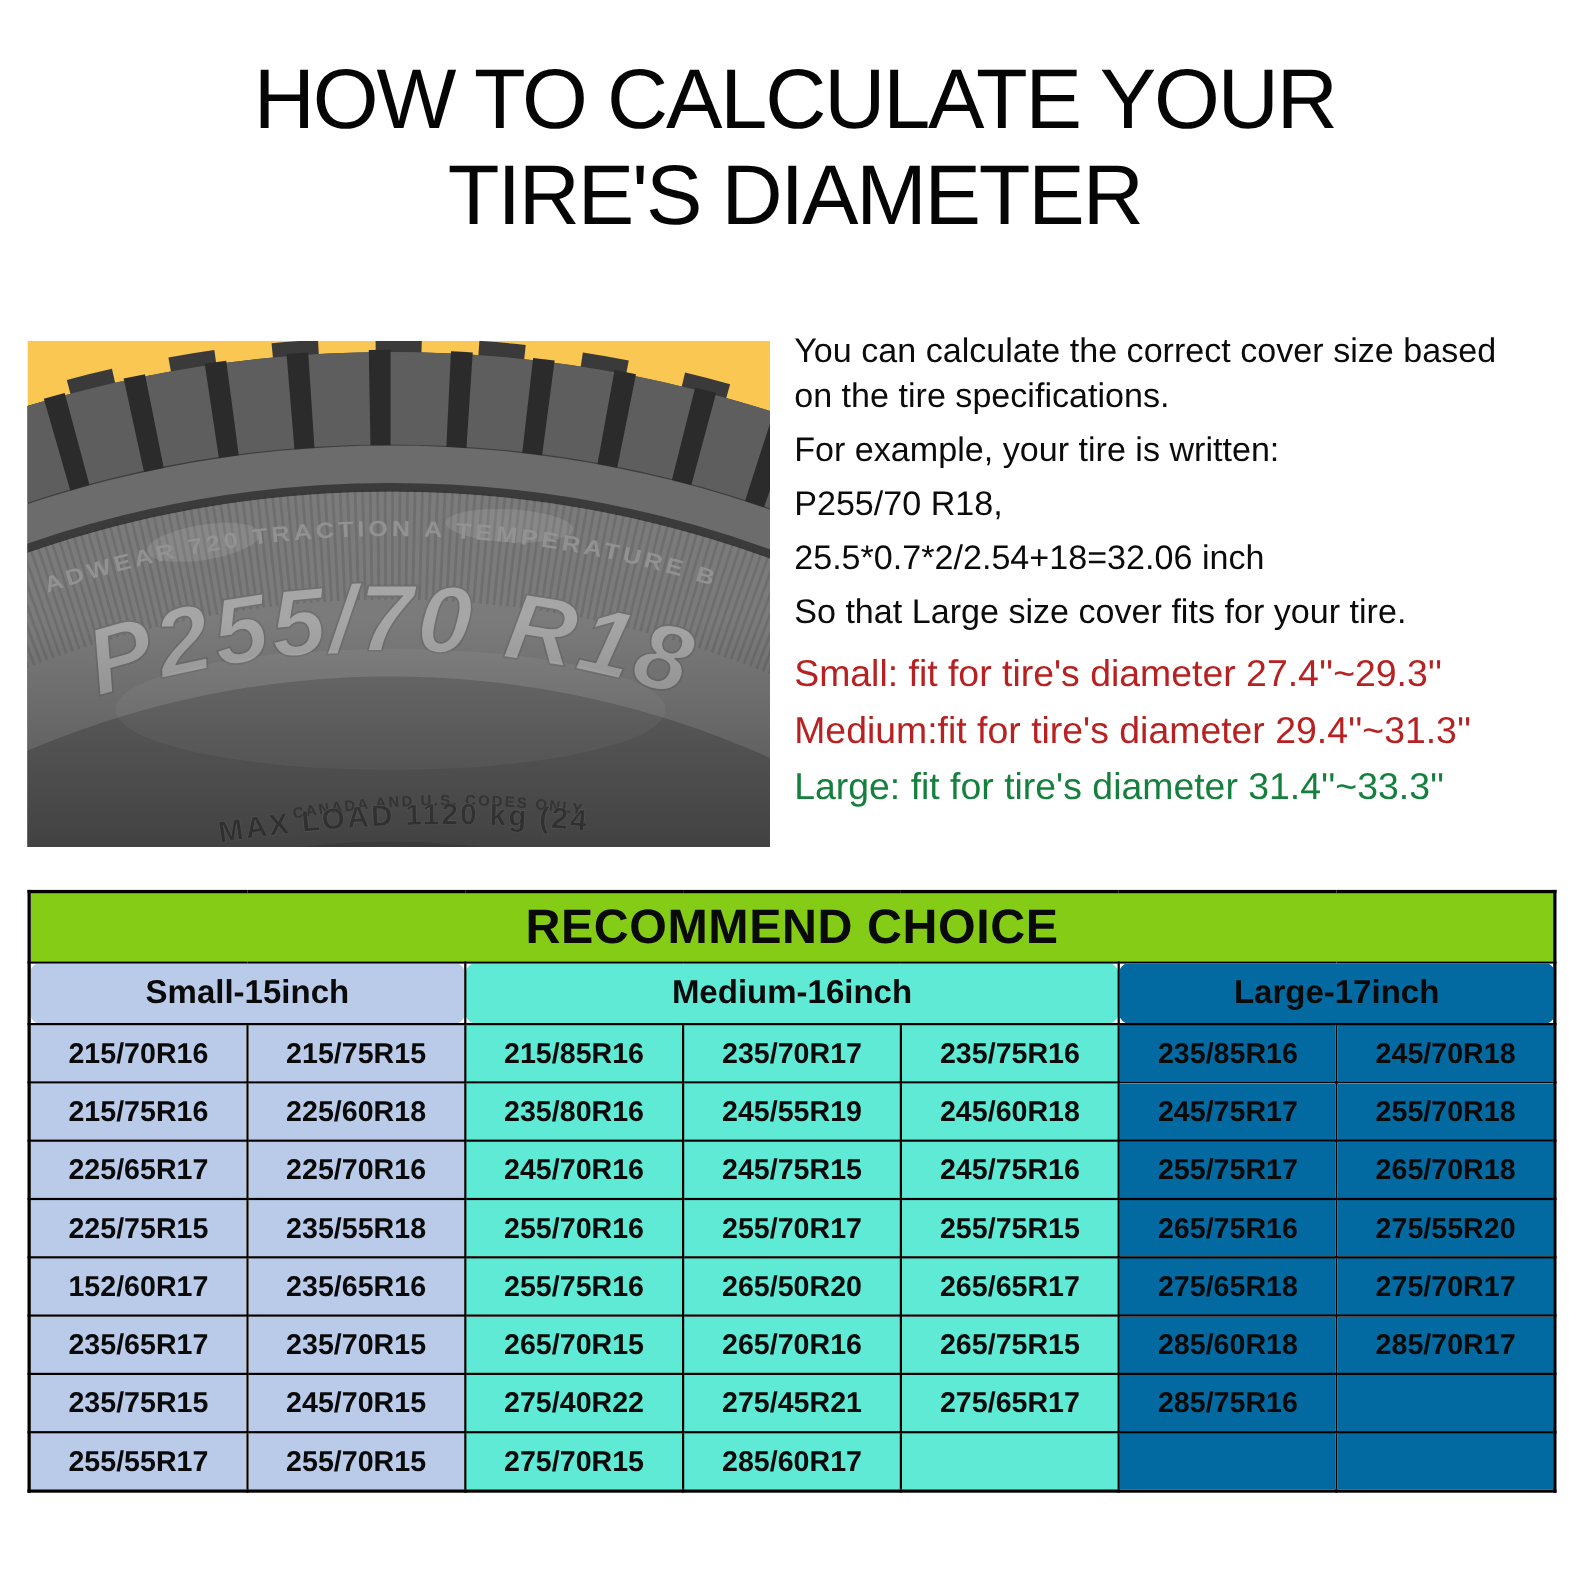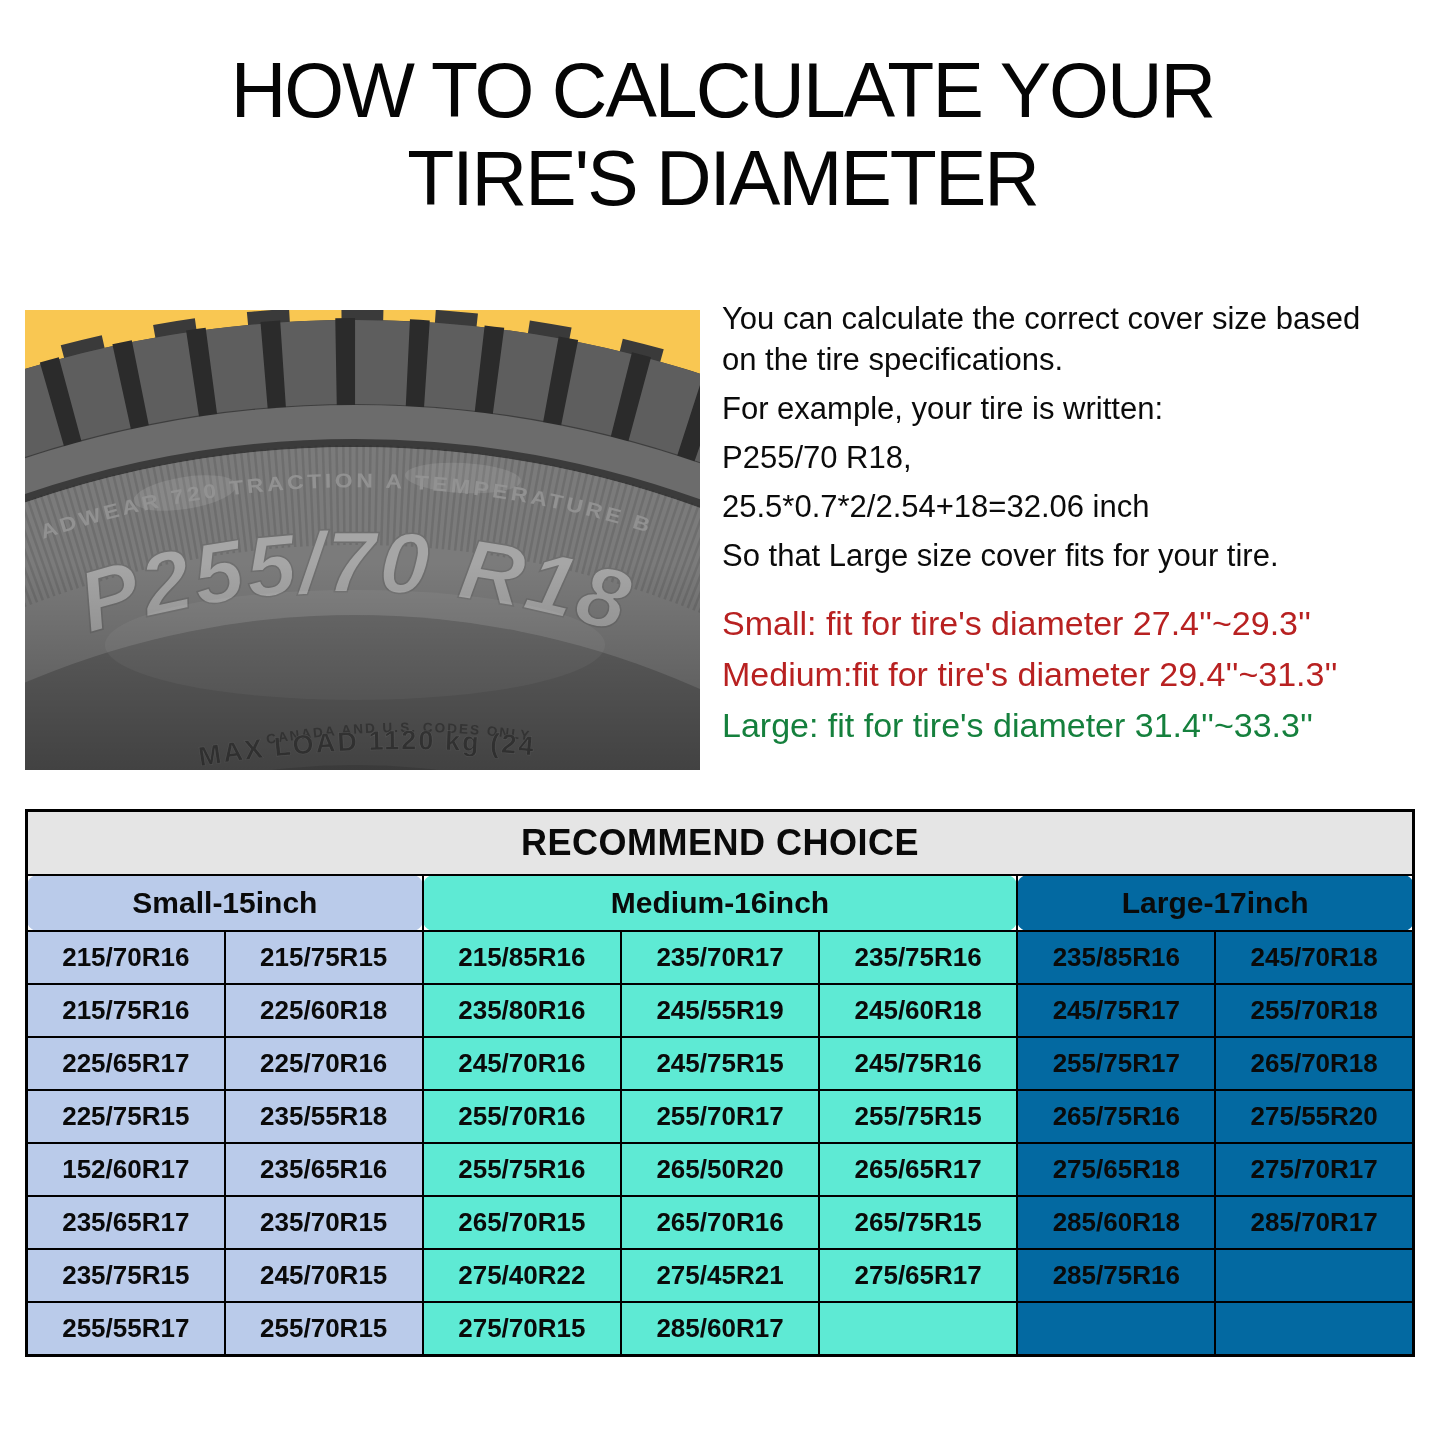--- a/index.html
+++ b/index.html
@@ -36,21 +36,21 @@
   .desc {
     position: absolute;
     left: 722px;
     top: 298px;
     width: 715px;
     color: #0b0b0b;
     font-size: 31px;
   }
   .desc .intro div { line-height: 41px; }
   .desc .item { margin-top: 9px; line-height: 40px; }
-  .desc .notes { margin-top: 22px; }
+  .desc .notes { margin-top: 12px; }
   .desc .note {
     font-size: 34px;
     line-height: 51px;
     font-weight: 500;
   }
   
   table.recommend {
     position: absolute;
     left: 25px;
     top: 809px;
@@ -61,21 +61,21 @@
   }
   table.recommend th, table.recommend td {
     border: 2px solid #000;
     text-align: center;
     vertical-align: middle;
     padding: 0;
     color: #0a0a0a;
     overflow: hidden;
     white-space: nowrap;
   }
-  .t-title th { height: 62px; font-size: 36px; font-weight: bold; background: #e5e5e5; letter-spacing: 0.5px; }
+  .t-title th { height: 62px; font-size: 44px; font-weight: bold; background: #84cc16; letter-spacing: 0.5px; }
   .t-groups th { height: 54px; font-size: 30px; font-weight: bold; border-radius: 11px; }
   td.cell { height: 51px; font-size: 26px; font-weight: bold; }
   .bg-blue  { background: #BACBEA; }
   .bg-cream { background: #5eead4; }
   .bg-pink  { background: #0369a1; }
 </style>
 </head>
 <body>
 
 <div class="page">

